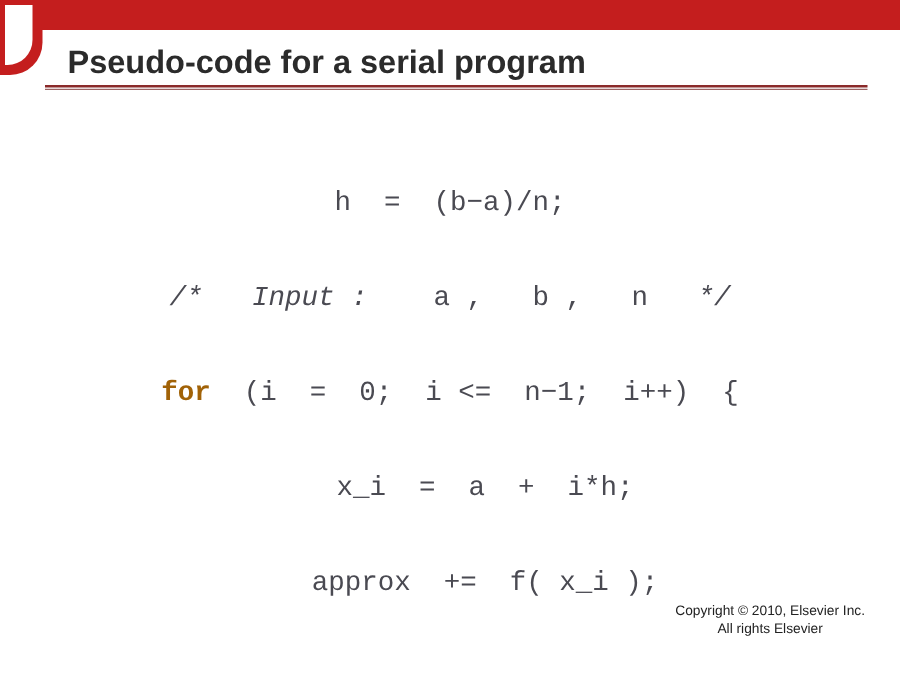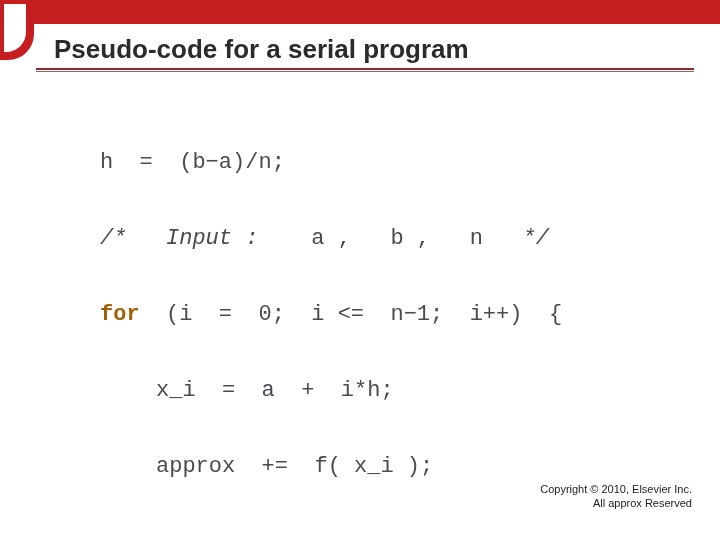--- a/index.html
+++ b/index.html
@@ -1,15 +1,15 @@
 <!DOCTYPE html>
 <html><head>
 <meta charset="utf-8">
 <style>
-  * { margin: 0; padding: 0; box-sizing: border-box; }
+  * { margin: 0; padding: 0; box-sizing: border-box; text-align: center; }
   html, body { width: 720px; height: 540px; overflow: hidden; font-family: Arial, Helvetica, sans-serif; background: #fff; }
 
   .slide { position: relative; width: 720px; height: 540px; background: #fff; }
 
   
   .topbar { position: absolute; top: 0; left: 0; width: 720px; height: 24px; background: #c41e1e; }
   
   .redblock { position: absolute; top: 0; left: 0; width: 34px; height: 60px; background: #c41e1e; border-bottom-right-radius: 26px; }
   .whitecut { position: absolute; top: 4px; left: 4px; width: 22px; height: 48px; background: #fff; border-bottom-right-radius: 20px; }
 
@@ -55,16 +55,16 @@
 <div><span class="it">/*</span>   <span class="it">Input :</span>    <span>a ,   b ,   n</span>   <span class="it">*/</span></div>
 <div><span class="kw">for</span><span>  (i  =  0;  i &lt;=  n−1;  i++)  {</span></div>
 <div class="indent1">x_i  =  a  +  i*h;</div>
 <div class="indent1">approx  +=  f( x_i );</div>
 
 
   </div>
 
   <div class="copy">
     <div>Copyright © 2010, Elsevier Inc.</div>
-    <div>All approx Reserved</div>
+    <div>All rights Elsevier</div>
   </div>
 
 </div>
 
 </body></html>

